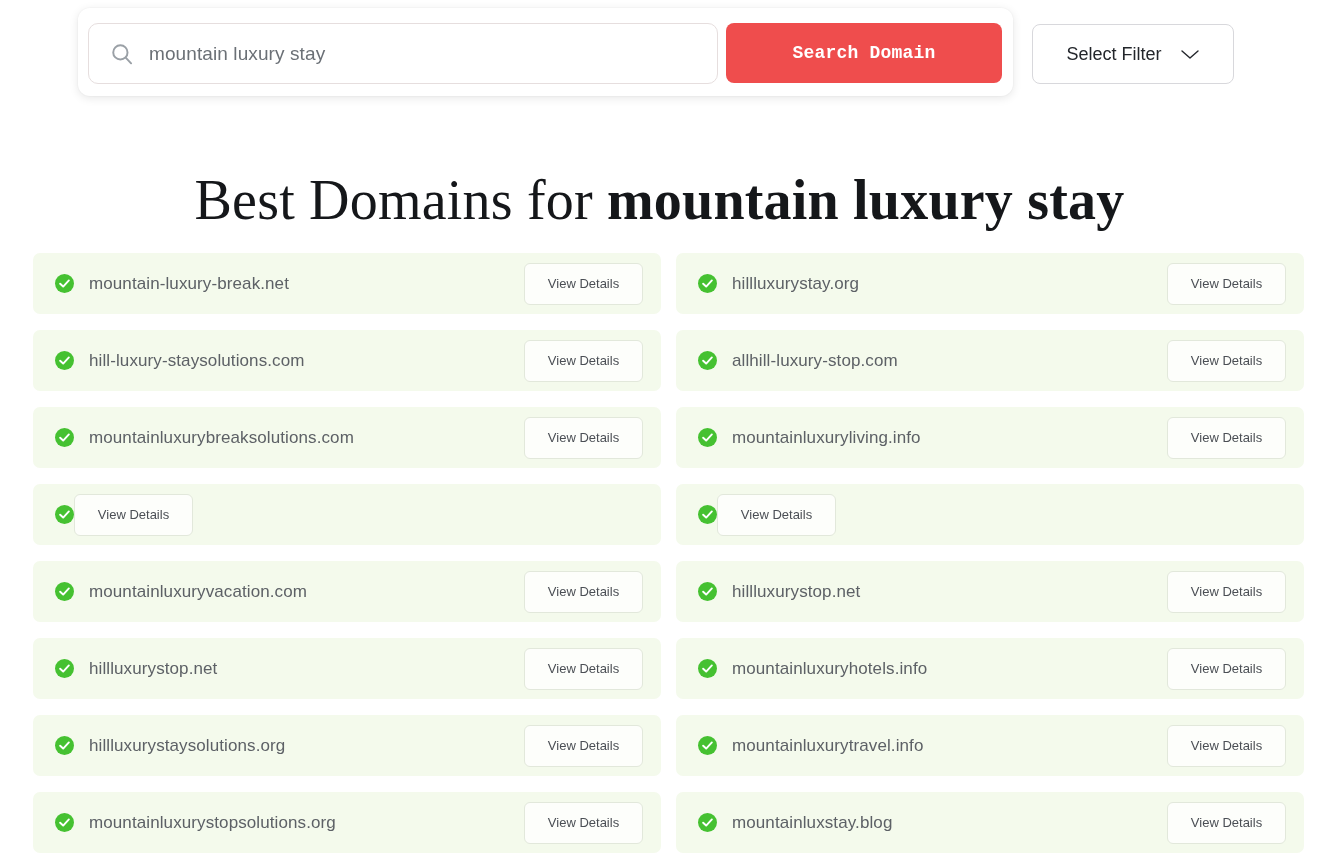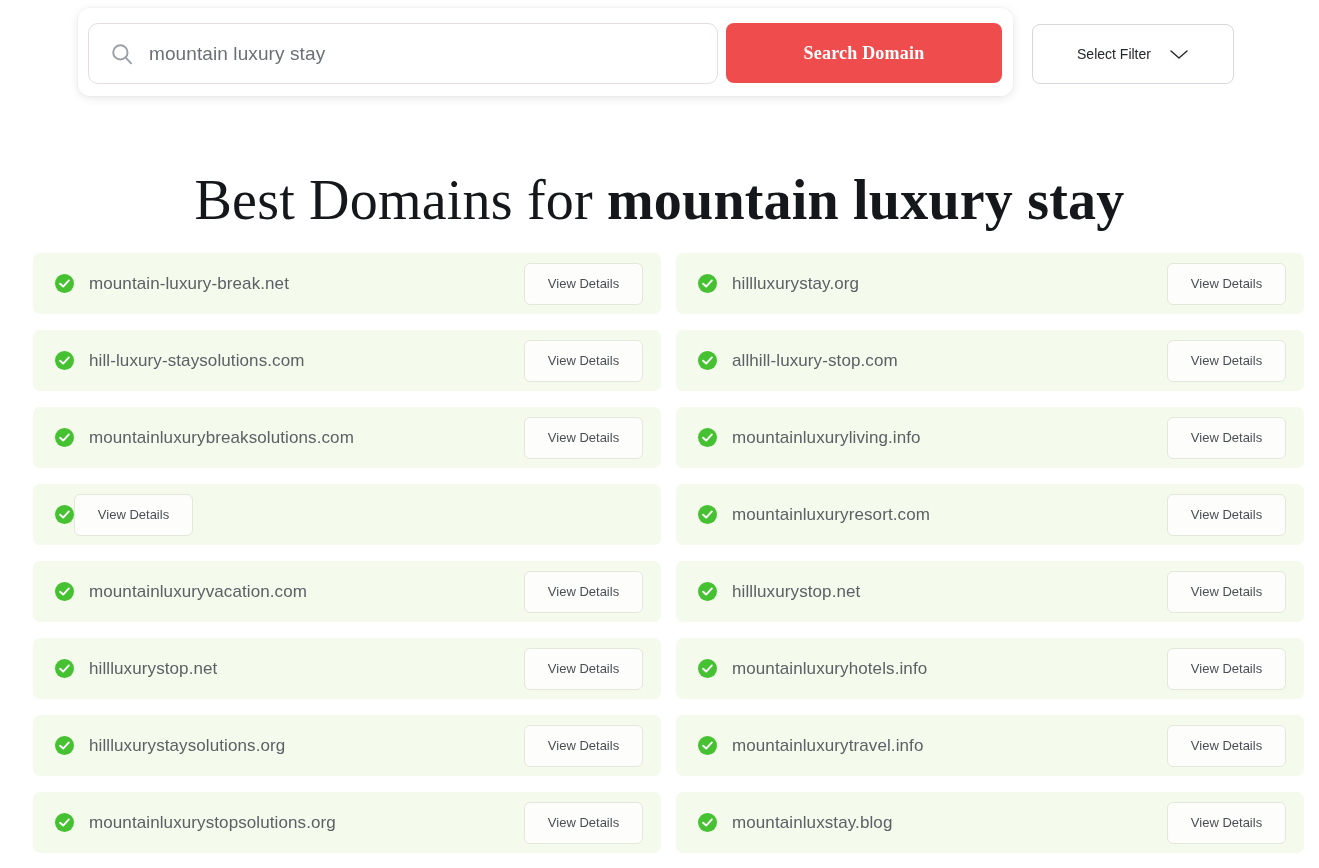--- a/index.html
+++ b/index.html
@@ -72,21 +72,21 @@
   .search-button {
     position: absolute;
     left: 726px;
     top: 23px;
     width: 276px;
     height: 60px;
     background: #ef4d4d;
     border: 0;
     border-radius: 8px;
     color: #ffffff;
-    font-family: Liberation Serif, serif;
+    font-family: Liberation Mono, monospace;
     font-size: 18px;
     font-weight: bold;
     letter-spacing: 0.2px;
     cursor: pointer;
   }
 
   .filter-button {
     position: absolute;
     left: 1032px;
     top: 24px;
@@ -96,21 +96,21 @@
     border: 1px solid #d8d8dc;
     border-radius: 8px;
     display: flex;
     align-items: center;
     justify-content: center;
     gap: 18px;
     cursor: pointer;
     box-sizing: border-box;
   }
   .filter-label {
-    font-size: 14px;
+    font-size: 18px;
     color: #23262b;
   }
   .chevron-icon {
     width: 20px;
     height: 12px;
     display: block;
     color: #23262b;
   }
 
   
@@ -261,21 +261,20 @@
         <circle cx="10" cy="10" r="10" fill="#45c131"></circle>
         <polyline points="5.4,10.2 8.6,13.2 14.6,6.8" fill="none" stroke="#ffffff" stroke-width="2" stroke-linecap="round" stroke-linejoin="round"></polyline>
       </svg>
       <button class="view-details-button">View Details</button>
     </div>
     <div class="domain-row">
       <svg class="check-icon" viewBox="0 0 20 20">
         <circle cx="10" cy="10" r="10" fill="#45c131"></circle>
         <polyline points="5.4,10.2 8.6,13.2 14.6,6.8" fill="none" stroke="#ffffff" stroke-width="2" stroke-linecap="round" stroke-linejoin="round"></polyline>
       </svg>
-      <span class="domain-name">mountainluxuryresort.com</span>
       <button class="view-details-button">View Details</button>
     </div>
     <div class="domain-row">
       <svg class="check-icon" viewBox="0 0 20 20">
         <circle cx="10" cy="10" r="10" fill="#45c131"></circle>
         <polyline points="5.4,10.2 8.6,13.2 14.6,6.8" fill="none" stroke="#ffffff" stroke-width="2" stroke-linecap="round" stroke-linejoin="round"></polyline>
       </svg>
       <span class="domain-name">mountainluxuryvacation.com</span>
       <button class="view-details-button">View Details</button>
     </div>

